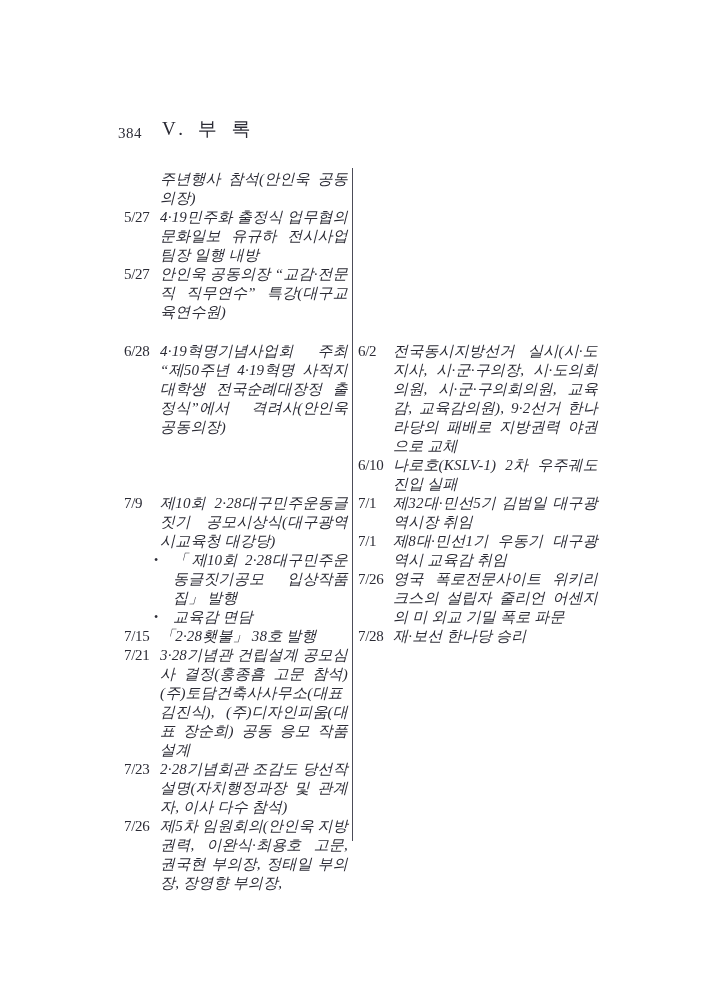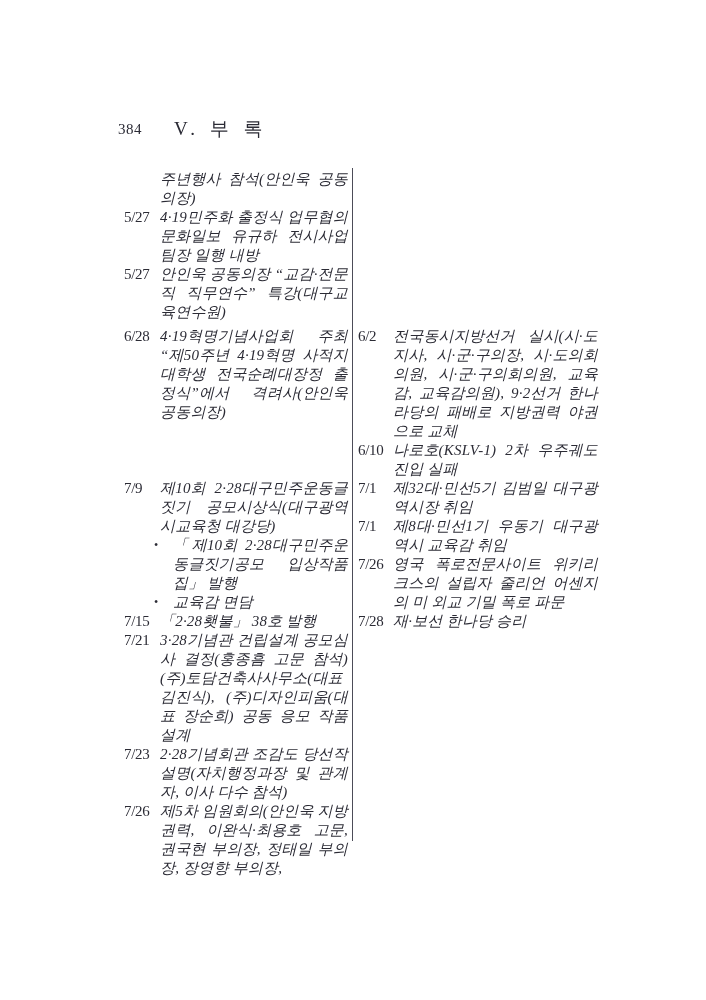--- a/index.html
+++ b/index.html
@@ -15,22 +15,22 @@
     font-family: "Liberation Serif", "DejaVu Serif", serif;
     color: #2b2b35;
     overflow: hidden;
   }
   .page-header {
     position: absolute;
     left: 118px;
     top: 116px;
     font-size: 15px;
     display: flex;
-    align-items: center;
-    gap: 32px;
+    align-items: flex-end;
+    gap: 20px;
     white-space: nowrap;
   }
   .page-number {
     letter-spacing: 0.5px;
   }
   .section-title {
     letter-spacing: 5px;
     font-size: 19px;
   }
   .column-divider {
@@ -48,21 +48,21 @@
     width: 474px;
     display: grid;
     grid-template-columns: 224px 240px;
     column-gap: 10px;
   }
   .cell {
     font-size: 15px;
     line-height: 19px;
   }
   .gap-top {
-    margin-top: 5px;
+    margin-top: 20px;
   }
   .entry {
     display: flex;
     align-items: flex-start;
   }
   .entry .date {
     flex: 0 0 36px;
     white-space: nowrap;
     letter-spacing: -0.3px;
   }

